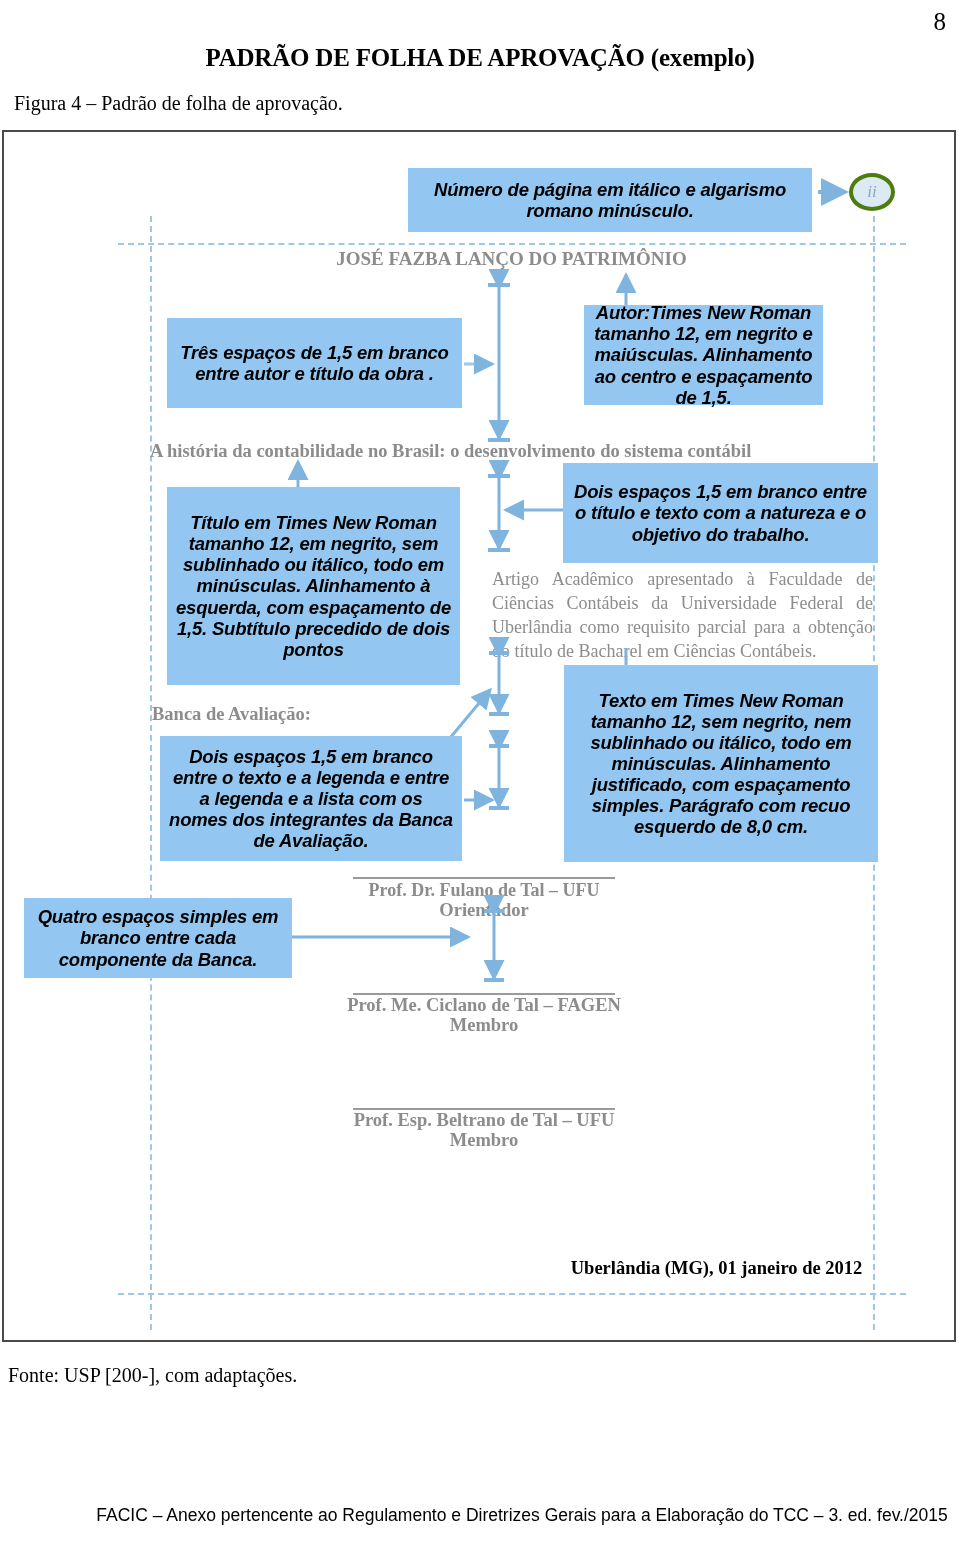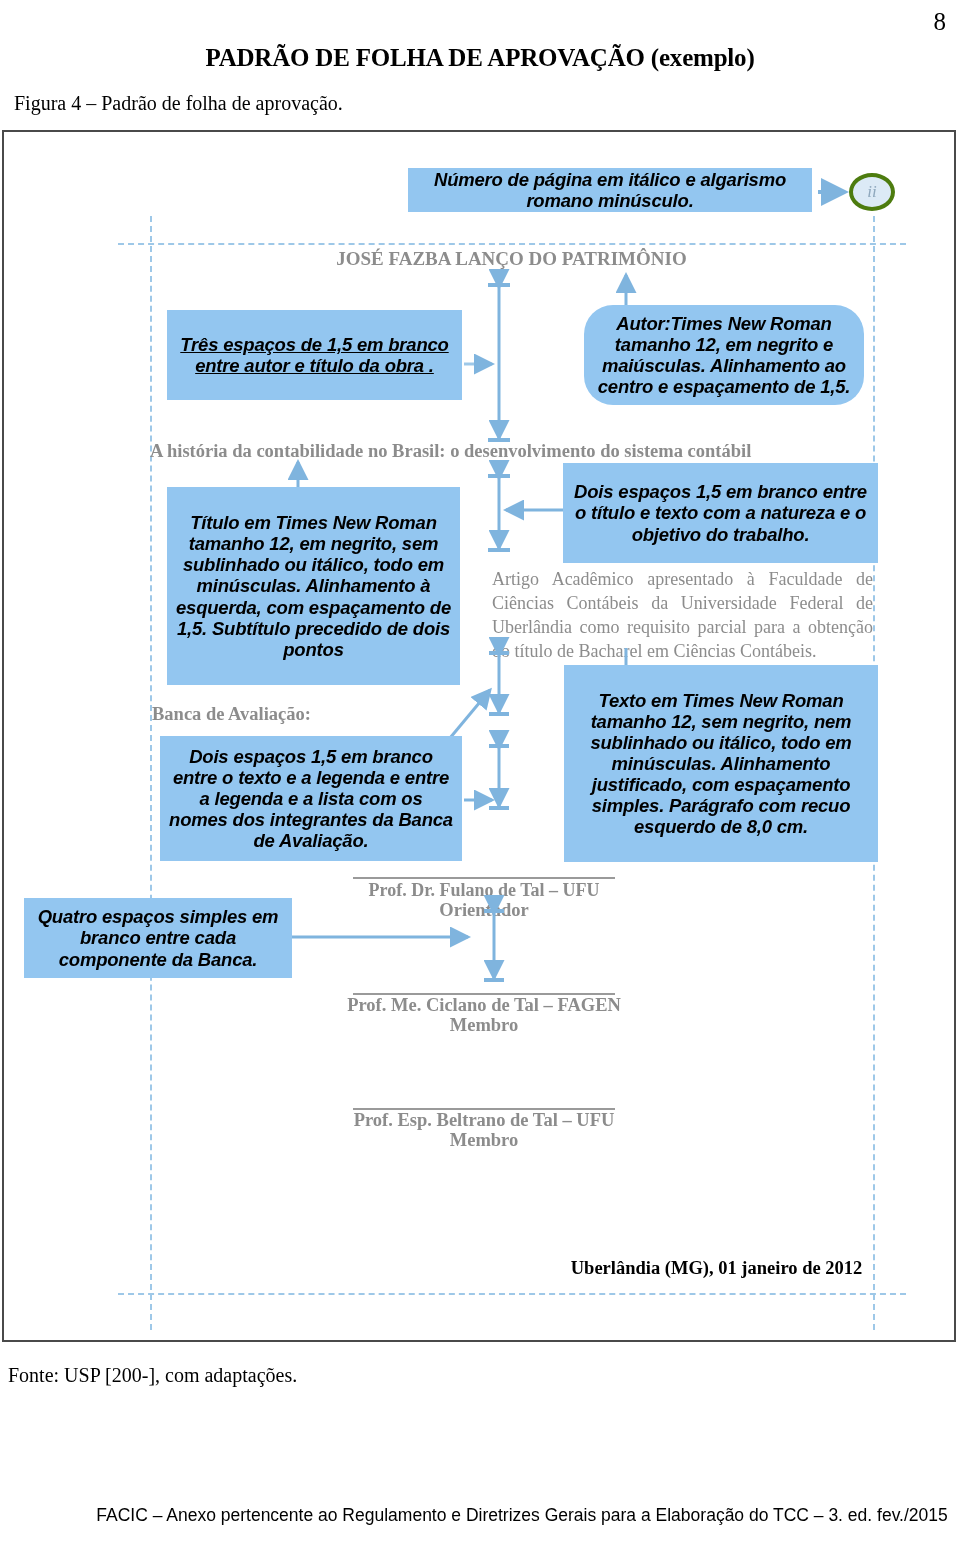--- a/index.html
+++ b/index.html
@@ -205,29 +205,29 @@
 
   <line x1="626" y1="665" x2="626" y2="648" stroke="#7fb4de" stroke-width="3"></line>
 
   <line x1="292" y1="937" x2="468" y2="937" stroke="#7fb4de" stroke-width="3" marker-end="url(#ah)"></line>
 
   <line x1="494" y1="913" x2="494" y2="978" stroke="#7fb4de" stroke-width="3" marker-start="url(#ah2)" marker-end="url(#ah)"></line>
   <line x1="484" y1="911" x2="504" y2="911" stroke="#7fb4de" stroke-width="4"></line>
   <line x1="484" y1="980" x2="504" y2="980" stroke="#7fb4de" stroke-width="4"></line>
 </svg>
 
-<div class="abs callout" id="callout-page-number" style="left:408px; top:168px; width:404px; height:44px; font-size:18.5px; padding:0 14px;">Número de página  em itálico e algarismo romano minúsculo.</div>
+<div class="abs callout" id="callout-page-number" style="left:408px; top:168px; width:404px; height:64px; font-size:18.5px; padding:0 14px;">Número de página  em itálico e algarismo romano minúsculo.</div>
 
 <div class="abs" id="page-marker-bubble" style="left:849px; top:173px;">
   <span>ii</span>
 </div>
 
-<div class="abs callout" id="callout-three-spaces" style="left:167px; top:310px; width:295px; height:90px; font-size:18.5px; padding:0 10px;text-decoration:underline;">Três espaços de 1,5 em branco entre autor e título da obra .</div>
-
-<div class="abs callout" id="callout-author" style="left:584px; top:305px; width:280px; height:100px; font-size:18.5px; padding:0 8px;border-radius:29px;">Autor:Times New Roman tamanho 12, em negrito e maiúsculas. Alinhamento ao centro e espaçamento de 1,5.</div>
+<div class="abs callout" id="callout-three-spaces" style="left:167px; top:318px; width:295px; height:90px; font-size:18.5px; padding:0 10px;">Três espaços de 1,5 em branco entre autor e título da obra .</div>
+
+<div class="abs callout" id="callout-author" style="left:584px; top:305px; width:239px; height:100px; font-size:18.5px; padding:0 8px;">Autor:Times New Roman tamanho 12, em negrito e maiúsculas. Alinhamento ao centro e espaçamento de 1,5.</div>
 
 <div class="abs callout" id="callout-title" style="left:167px; top:487px; width:293px; height:198px; font-size:18.5px; padding:0 8px;">Título em Times New Roman tamanho 12, em negrito, sem sublinhado ou itálico, todo em minúsculas. Alinhamento à esquerda, com espaçamento de 1,5. Subtítulo precedido de dois pontos</div>
 
 <div class="abs callout" id="callout-two-spaces-title-text" style="left:563px; top:463px; width:315px; height:100px; font-size:18.5px; padding:0 8px;">Dois espaços 1,5 em branco entre o título e texto com a natureza e o objetivo do trabalho.</div>
 
 <div class="abs callout" id="callout-body-text" style="left:564px; top:665px; width:314px; height:197px; font-size:18.5px; padding:4px 8px;">Texto em Times New Roman tamanho 12, sem negrito, nem sublinhado ou itálico, todo em minúsculas. Alinhamento justificado, com espaçamento simples. Parágrafo com recuo esquerdo de 8,0 cm.</div>
 
 <div class="abs callout" id="callout-two-spaces-legend" style="left:160px; top:736px; width:302px; height:125px; font-size:18.5px; padding:0 8px;">Dois espaços 1,5 em branco entre o texto e a legenda e entre a legenda e a lista com os nomes dos integrantes da Banca de Avaliação.</div>
 
 <div class="abs callout" id="callout-four-spaces" style="left:24px; top:898px; width:268px; height:80px; font-size:18.5px; padding:0 8px;">Quatro espaços simples em branco entre cada componente da Banca.</div>

